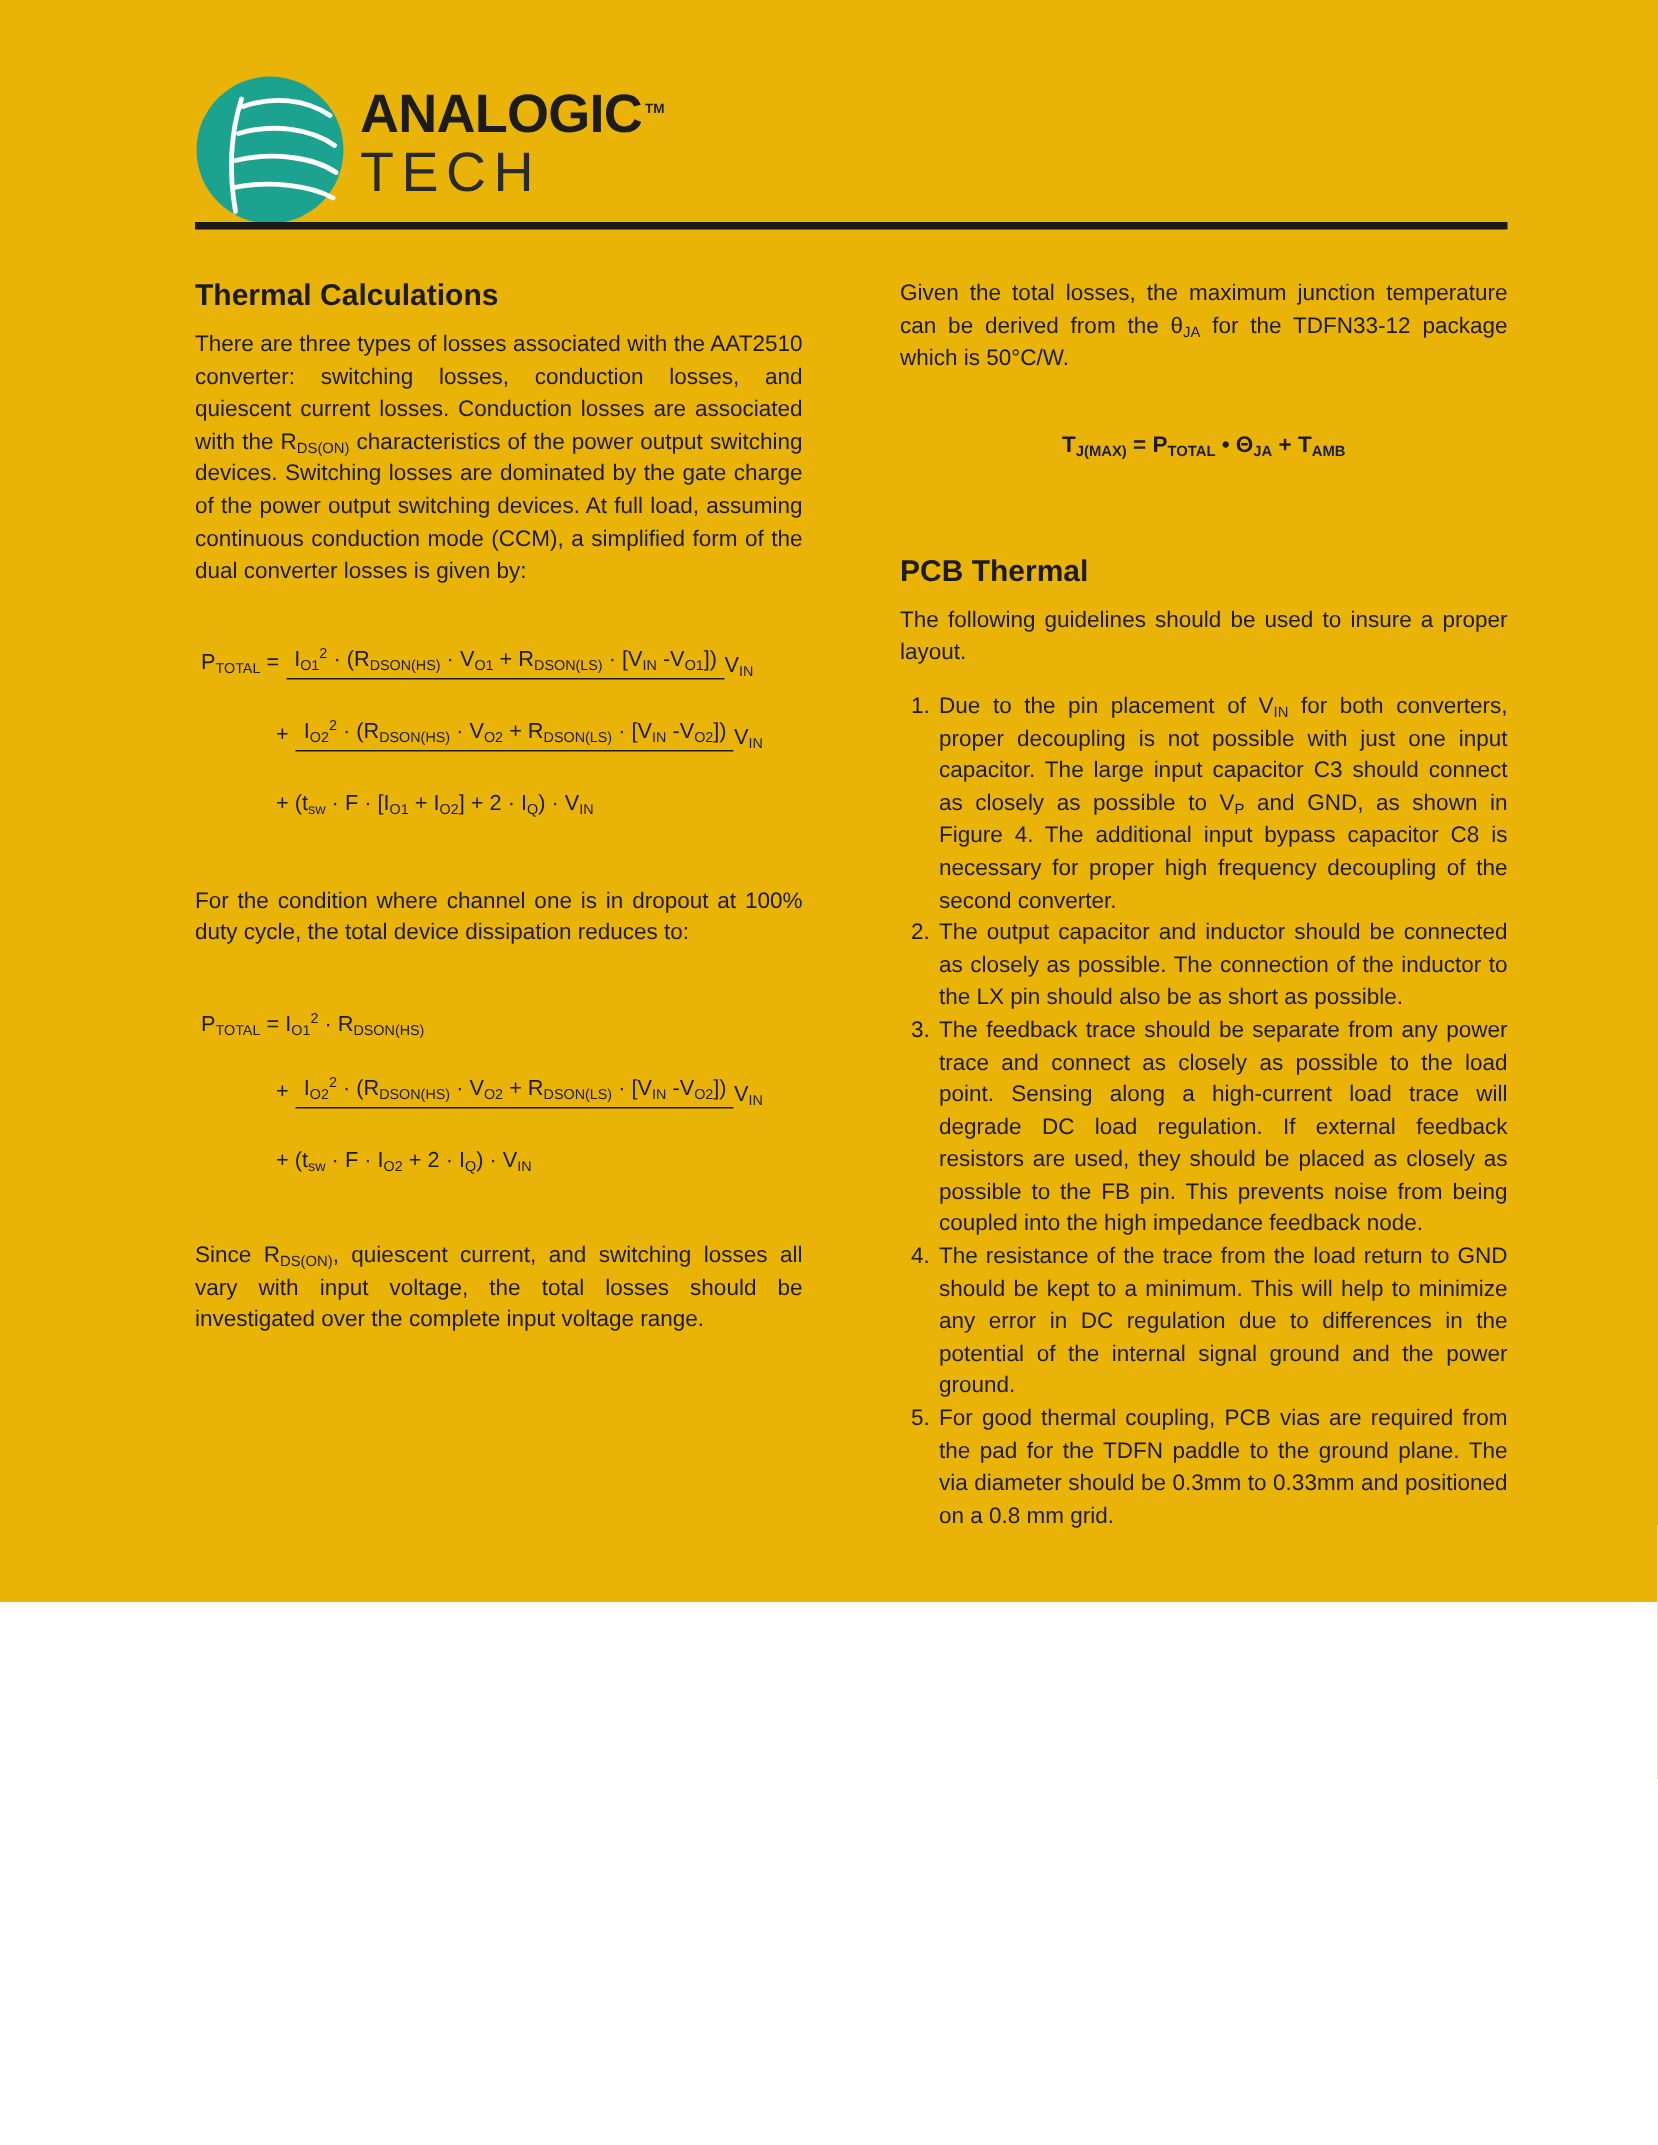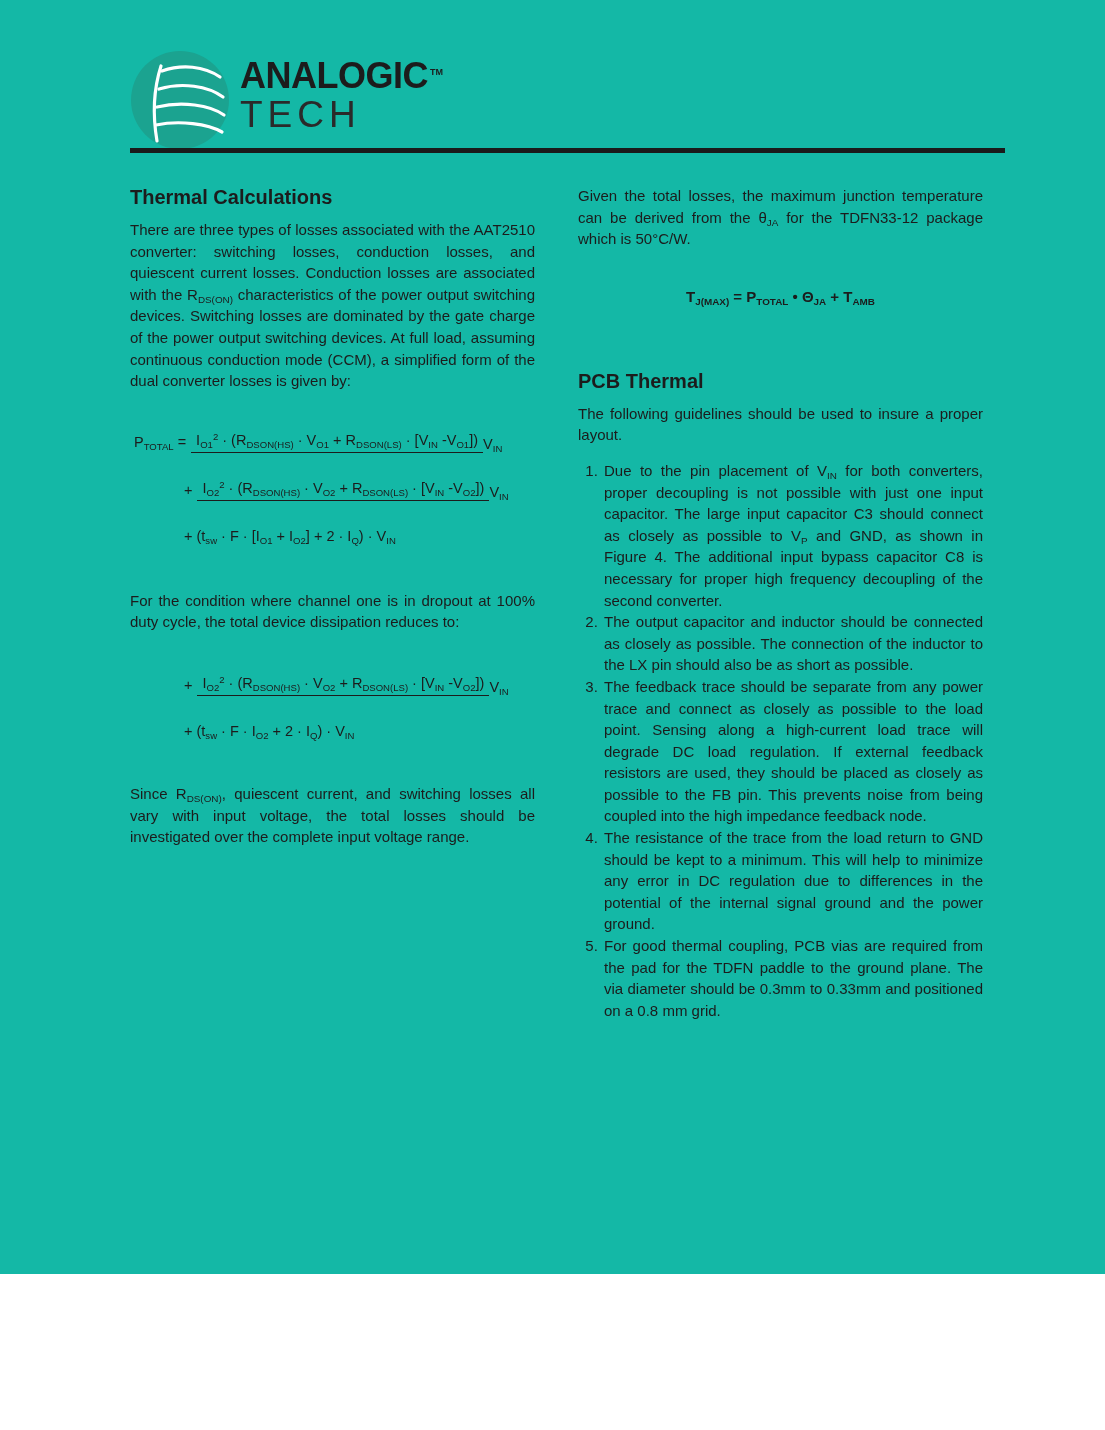--- a/index.html
+++ b/index.html
@@ -1,19 +1,19 @@
 <!DOCTYPE html>
 <html><head>
 <meta charset="utf-8">
 <style>
   html,body { margin:0; padding:0; background:#ffffff; }
   .page {
     position:relative;
-    width:1105px; height:1274px;
-    background:#14b8a6;
+    width:1105px; height:1068px;
+    background:#eab308;
     color:#1c1c1c;
     font-family:"Liberation Sans","DejaVu Sans",sans-serif;
     overflow:hidden;
   }
 
   
   .header {
     position:absolute; top:50px; left:130px; right:100px;
     display:flex; justify-content:space-between; align-items:flex-end;
   }
@@ -30,21 +30,21 @@
   .part-number { font-size:27px; font-weight:700; letter-spacing:0; }
   .doc-subtitle { font-size:22px; font-weight:700; margin-top:2px; white-space:nowrap; }
   .header-rule {
     position:absolute; top:148px; left:130px; right:100px;
     height:5px; background:#1a1a1a;
   }
 
   
   .columns {
     position:absolute; top:185px; left:130px; right:100px;
-    display:flex; gap:43px;
+    display:flex; gap:65px;
   }
   .col { width:405px; flex:0 0 405px; }
   .col p {
     margin:0 0 14px 0;
     font-size:15px; line-height:21.6px;
     text-align:justify;
   }
   h2.section-title {
     font-size:20px; font-weight:700;
     margin:0 0 10px 0; line-height:1.2;
@@ -126,20 +126,23 @@
               <span class="num">I<sub>O2</sub><sup>2</sup> · (R<sub>DSON(HS)</sub> · V<sub>O2</sub> + R<sub>DSON(LS)</sub> · [V<sub>IN</sub> -V<sub>O2</sub>])</span>
               <span class="den">V<sub>IN</sub></span>
             </span>
           </div>
           <div class="formula-line indent">
             <span>+ (t<sub>sw</sub> · F · [I<sub>O1</sub> + I<sub>O2</sub>] + 2 · I<sub>Q</sub>) · V<sub>IN</sub></span>
           </div>
         </div>
       <p>For the condition where channel one is in dropout at 100% duty cycle, the total device dissipation reduces to:</p>
       <div class="formula" id="formula2">
+          <div class="formula-line">
+            <span>P<sub>TOTAL</sub> = I<sub>O1</sub><sup>2</sup> · R<sub>DSON(HS)</sub></span>
+          </div>
           <div class="formula-line indent">
             <span class="flhs">+ </span>
             <span class="frac">
               <span class="num">I<sub>O2</sub><sup>2</sup> · (R<sub>DSON(HS)</sub> · V<sub>O2</sub> + R<sub>DSON(LS)</sub> · [V<sub>IN</sub> -V<sub>O2</sub>])</span>
               <span class="den">V<sub>IN</sub></span>
             </span>
           </div>
           <div class="formula-line indent">
             <span>+ (t<sub>sw</sub> · F · I<sub>O2</sub> + 2 · I<sub>Q</sub>) · V<sub>IN</sub></span>
           </div>

